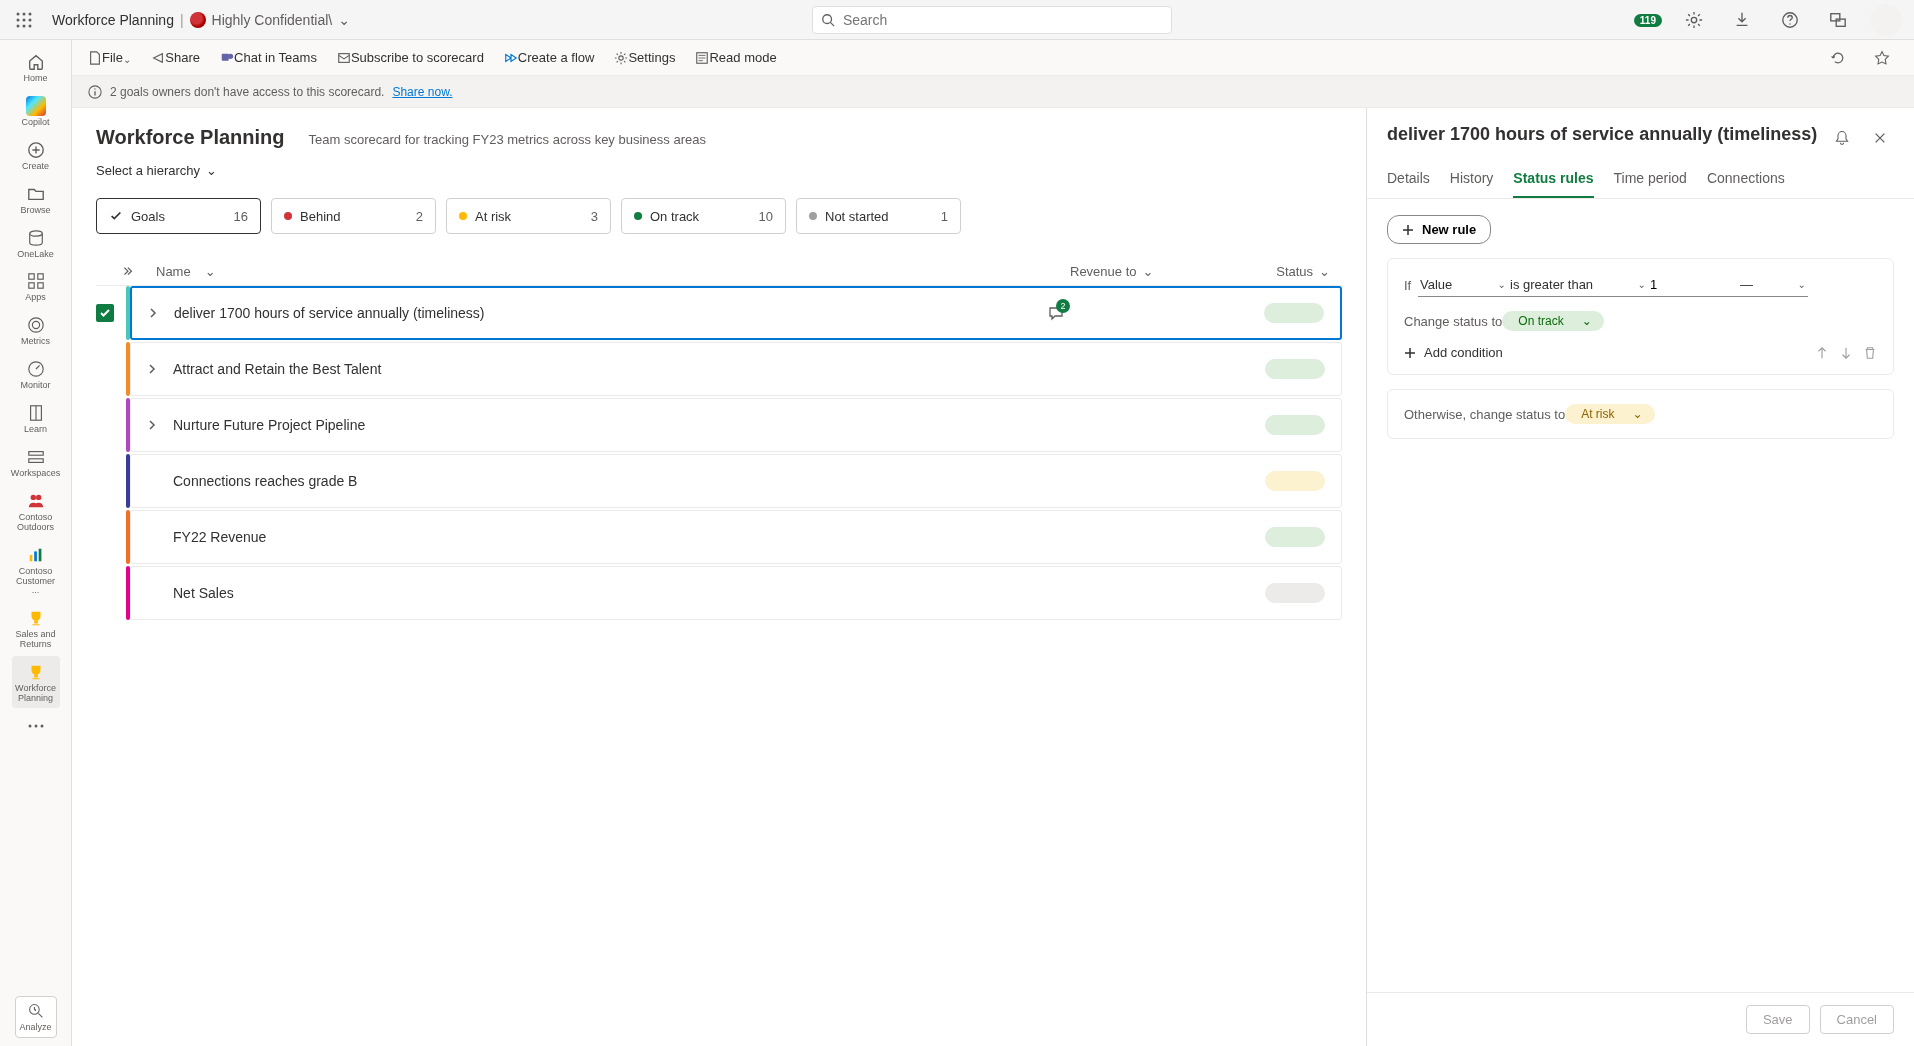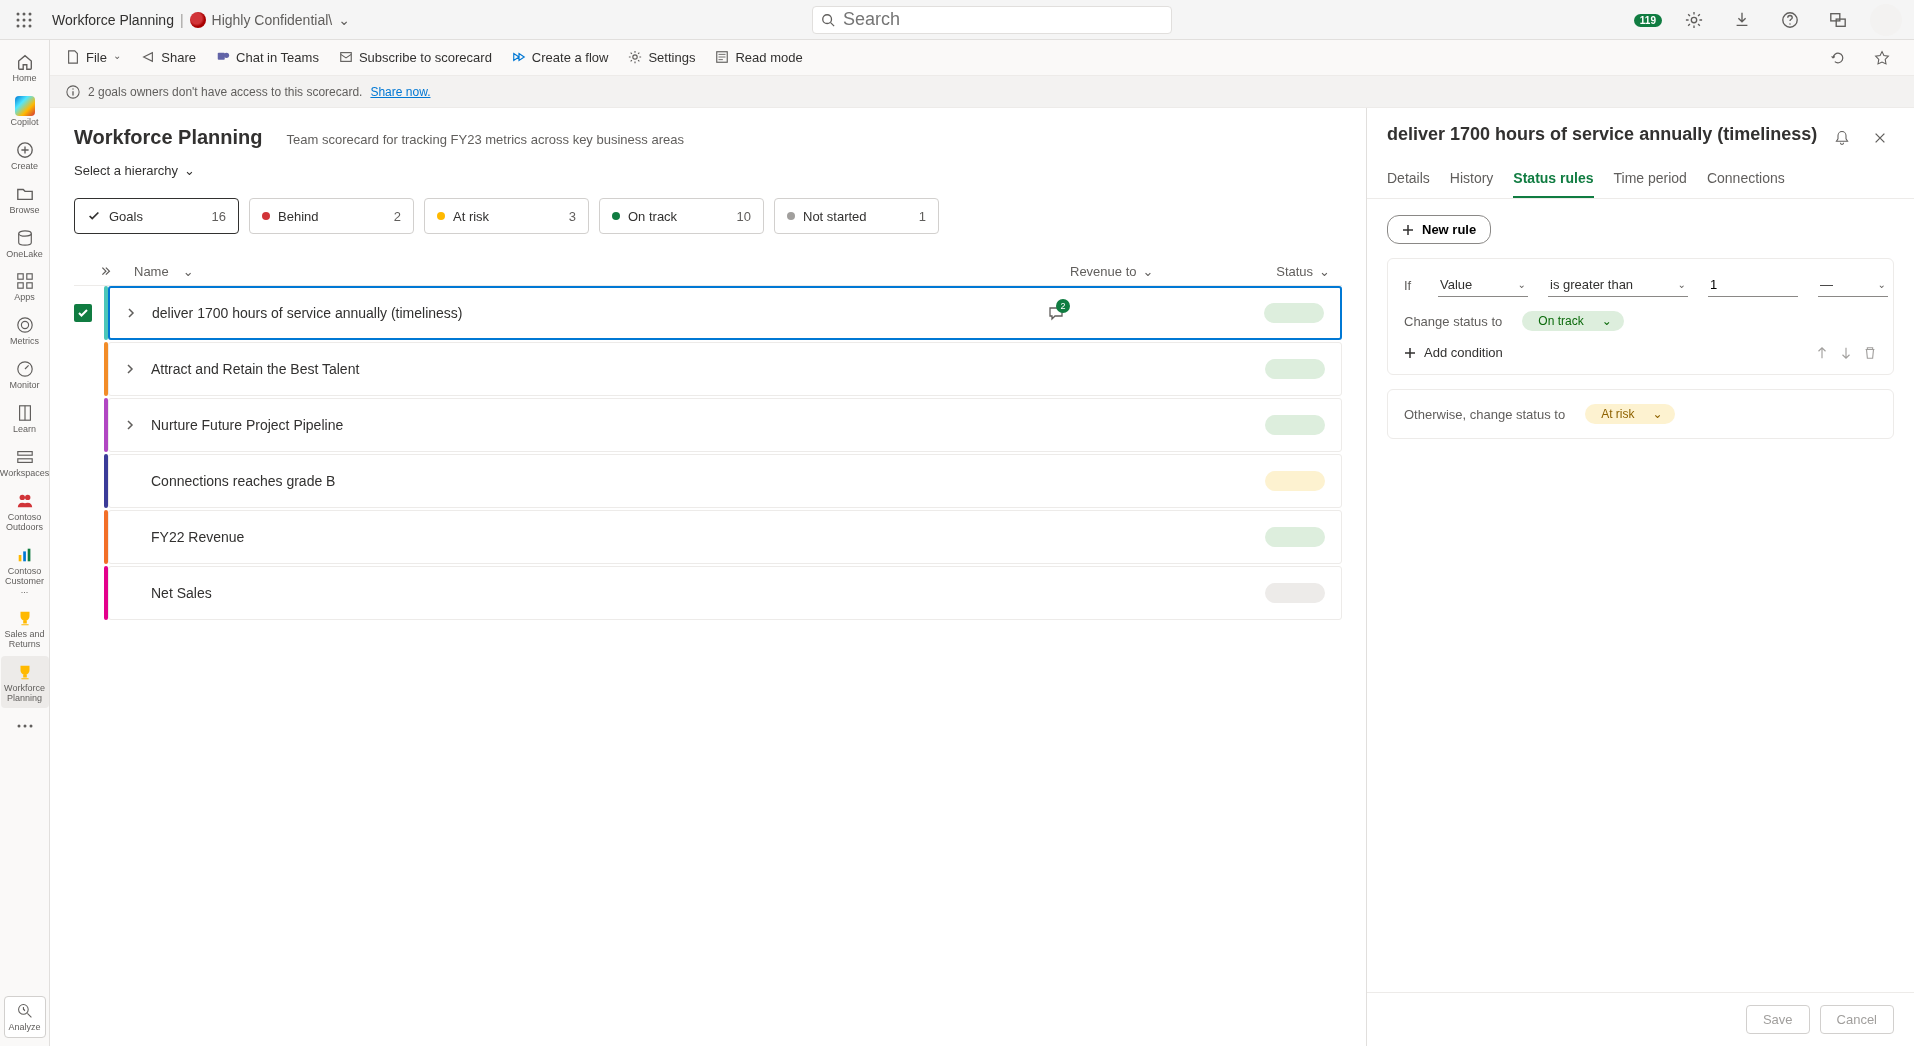--- a/index.html
+++ b/index.html
@@ -9,46 +9,46 @@
 
 .top-header { height: 40px; background: #f5f5f5; display: flex; align-items: center; padding: 0 12px; border-bottom: 1px solid #e1dfdd; }
 .waffle { width: 24px; height: 24px; display: flex; align-items: center; justify-content: center; margin-right: 16px; cursor: pointer; }
 .breadcrumb-area { display: flex; align-items: center; gap: 6px; font-size: 14px; }
 .bc-sep { color: #a19f9d; }
 .sensitivity { display: flex; align-items: center; gap: 6px; color: #605e5c; }
 .sensitivity-icon { width: 16px; height: 16px; background: radial-gradient(circle at 40% 40%, #d13438 40%, #a80000 60%); border-radius: 50%; }
 .sensitivity-chevron { color: #605e5c; }
 .search-wrap { flex: 1; display: flex; justify-content: center; }
 .search-box { width: 360px; height: 28px; background: #fff; border: 1px solid #e1dfdd; border-radius: 4px; display: flex; align-items: center; padding: 0 8px; gap: 8px; }
-.search-input { flex: 1; border: none; outline: none; font-size: 18px; background: transparent; }
+.search-input { flex: 1; border: none; outline: none; font-size: 14px; background: transparent; }
 .header-right { display: flex; align-items: center; gap: 16px; }
 .hdr-icon { width: 32px; height: 32px; display: flex; align-items: center; justify-content: center; cursor: pointer; color: #605e5c; border-radius: 4px; }
 .notif-badge { background: #107c41; color: #fff; font-size: 10px; font-weight: 600; padding: 1px 6px; border-radius: 10px; position: relative; }
 .notif-wrap { position: relative; }
 .avatar { width: 32px; height: 32px; border-radius: 50%; background: #f3f2f1; }
 
 
 .shell { display: flex; height: calc(1046px - 40px); }
-.left-rail { width: 50px; background: #faf9f8; border-right: 1px solid #e1dfdd; display: flex; flex-direction: column; align-items: center; padding-top: 6px; gap: 2px; }
+.left-rail { width: 72px; background: #faf9f8; border-right: 1px solid #e1dfdd; display: flex; flex-direction: column; align-items: center; padding-top: 6px; gap: 2px; }
 .rail-item { width: 48px; display: flex; flex-direction: column; align-items: center; justify-content: center; padding: 6px 0 4px 0; cursor: pointer; border-radius: 4px; gap: 2px; }
 .rail-item.active { background: #edebe9; }
 .rail-label { font-size: 9px; color: #605e5c; text-align: center; line-height: 1.1; }
 .rail-icon { width: 20px; height: 20px; color: #605e5c; display: flex; align-items: center; justify-content: center; }
 .rail-icon.red { color: #d13438; }
 .rail-icon.yellow { color: #ffb900; }
 .rail-icon.copilot { background: linear-gradient(135deg, #0078d4, #50e6ff, #ffb900, #d13438); border-radius: 4px; }
 .rail-spacer { flex: 1; }
 .rail-analyze { width: 42px; height: 42px; border: 1px solid #d2d0ce; border-radius: 4px; background: #fff; display: flex; flex-direction: column; align-items: center; justify-content: center; margin-bottom: 8px; cursor: pointer; gap: 2px; }
 
 
 .content { flex: 1; display: flex; flex-direction: column; background: #fff; }
 
 
 .toolbar { height: 36px; display: flex; align-items: center; padding: 0 16px; gap: 20px; border-bottom: 1px solid #edebe9; background: #faf9f8; }
-.tb-item { display: flex; align-items: flex-start; gap: 6px; font-size: 13px; color: #323130; cursor: pointer; }
+.tb-item { display: flex; align-items: flex-end; gap: 0; font-size: 13px; color: #323130; cursor: pointer; }
 .tb-item svg { color: #605e5c; }
 .tb-chevron { font-size: 10px; color: #605e5c; }
 .tb-right { margin-left: auto; display: flex; gap: 12px; }
 
 
 .info-bar { height: 32px; background: #f3f2f1; display: flex; align-items: center; padding: 0 16px; gap: 8px; font-size: 12px; color: #605e5c; border-bottom: 1px solid #edebe9; }
 .info-link { color: #0078d4; text-decoration: underline; cursor: pointer; }
 
 
 .main-split { flex: 1; display: flex; overflow: hidden; }
@@ -93,21 +93,21 @@
 
 .panel-header { padding: 16px 20px 8px 20px; display: flex; align-items: flex-start; gap: 10px; }
 .panel-title { font-size: 18px; font-weight: 600; flex: 1; }
 .panel-icon-btn { width: 28px; height: 28px; display: flex; align-items: center; justify-content: center; cursor: pointer; color: #605e5c; border-radius: 4px; }
 .panel-tabs { display: flex; gap: 20px; padding: 0 20px; border-bottom: 1px solid #edebe9; }
 .panel-tab { padding: 10px 0; font-size: 14px; color: #605e5c; cursor: pointer; border-bottom: 2px solid transparent; }
 .panel-tab.active { color: #107c41; border-bottom-color: #107c41; font-weight: 600; }
 .panel-body { flex: 1; padding: 16px 20px; overflow: auto; }
 .new-rule-btn { display: inline-flex; align-items: center; gap: 8px; border: 1px solid #8a8886; border-radius: 12px; padding: 6px 14px; font-size: 13px; background: #fff; cursor: pointer; font-weight: 600; }
 .rule-card { border: 1px solid #edebe9; border-radius: 6px; padding: 14px 16px; margin-top: 14px; }
-.rule-row { display: flex; align-items: center; gap: 20px; margin-bottom: 14px; font-size: 13px; }
+.rule-row { display: flex; align-items: center; gap: 0; margin-bottom: 14px; font-size: 13px; }
 .rule-label { color: #605e5c; min-width: 14px; }
 .rule-select { flex: 0 0 auto; min-width: 90px; border: none; border-bottom: 1px solid #8a8886; padding: 4px 18px 4px 2px; background: transparent; font-size: 13px; cursor: pointer; position: relative; display: flex; align-items: center; }
 .rule-select.wide { min-width: 140px; }
 .rule-select-chev { position: absolute; right: 2px; color: #605e5c; font-size: 10px; }
 .rule-input { width: 90px; border: none; border-bottom: 1px solid #8a8886; padding: 4px 2px; font-size: 13px; outline: none; }
 .status-select { display: inline-flex; align-items: center; gap: 18px; padding: 3px 12px 3px 16px; border-radius: 12px; font-size: 12px; cursor: pointer; }
 .status-select.ontrack { background: #ddeedd; color: #0b6a0b; }
 .status-select.atrisk { background: #fdf2d0; color: #8e6200; }
 .add-cond { display: flex; align-items: center; gap: 8px; font-size: 13px; color: #323130; cursor: pointer; }
 .rule-actions { margin-left: auto; display: flex; gap: 10px; color: #a19f9d; }

